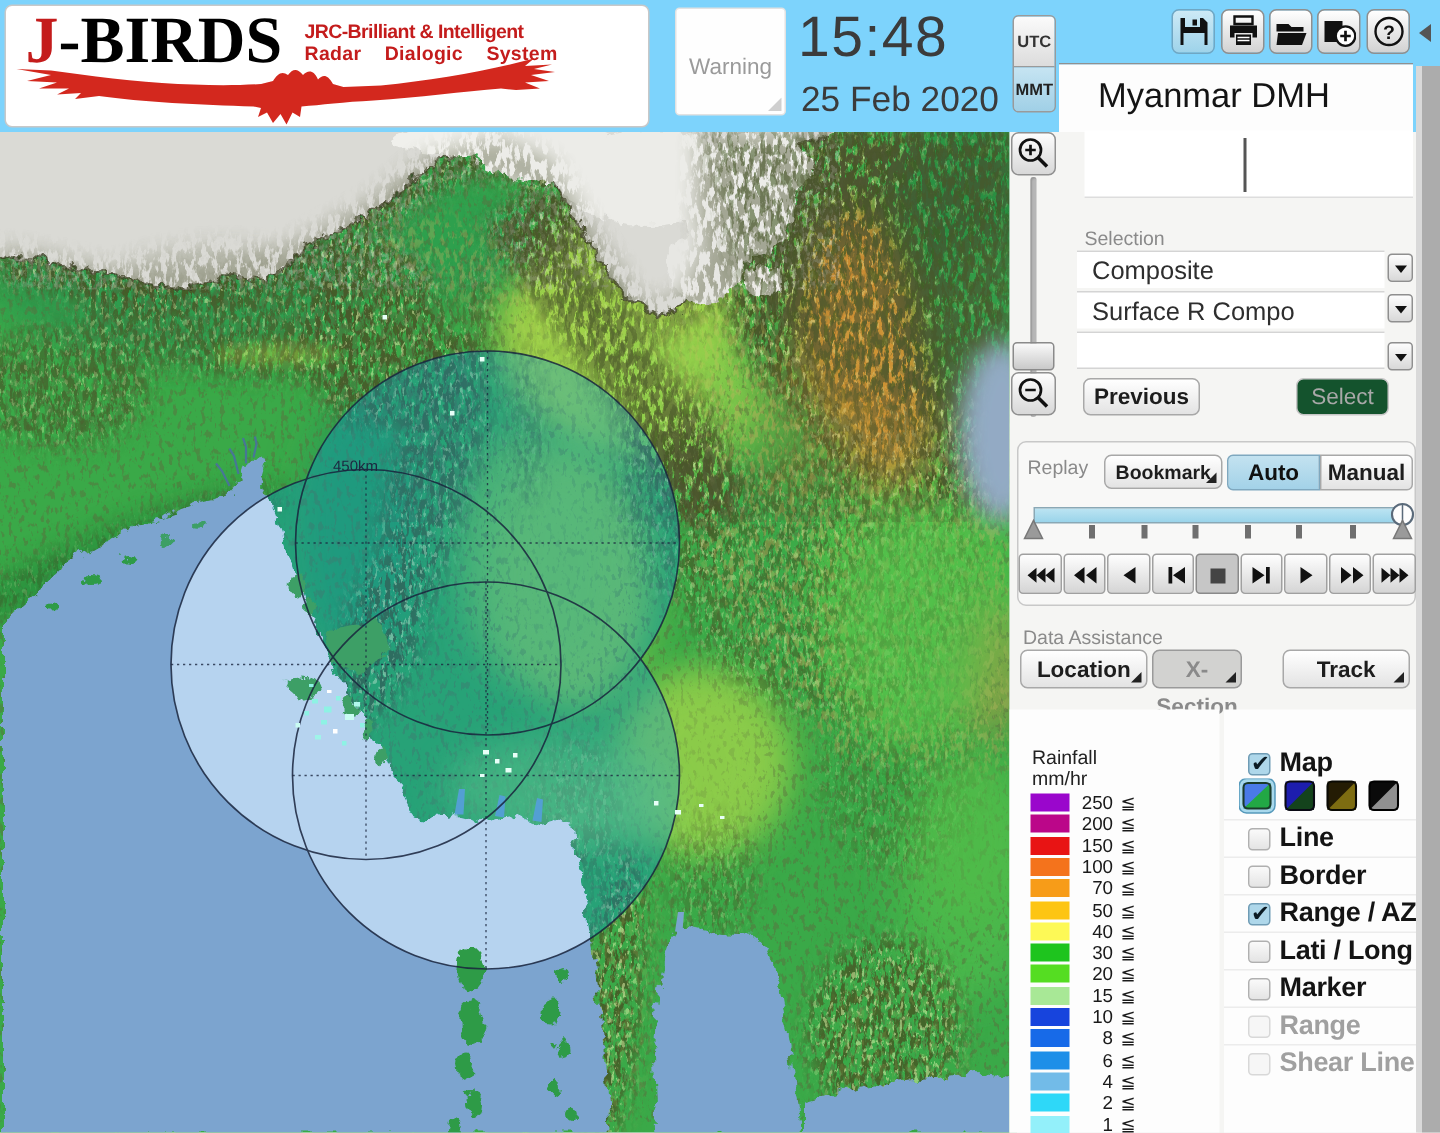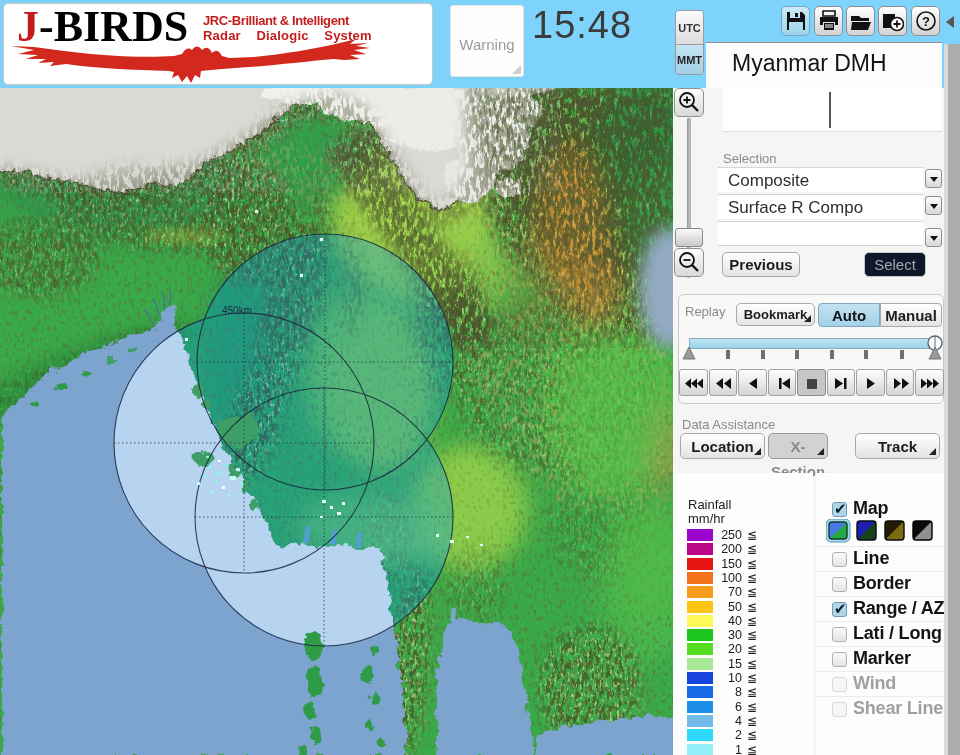--- a/index.html
+++ b/index.html
@@ -34,21 +34,21 @@
 
 #rpanel { position:absolute; left:673px; top:88px; width:272px; height:667px; background:#f5f5f3; }
 #inputbox { position:absolute; left:50px; top:-1px; width:219px; height:45px; background:#fff; border-bottom:1px solid #ddd;}
 #caret { position:absolute; left:106px; top:5px; width:2px; height:36px; background:#555; }
 .lbl { color:#8a8a8a; font-size:13px; position:absolute; }
 .row { position:absolute; left:45px; width:205px; height:25px; background:#fff; border-top:1px solid #d4d4d4; }
 .rowtext { position:absolute; left:10px; top:3px; font-size:17px; color:#2e2e2e; }
 .ddbtn { position:absolute; left:252px; width:17px; height:19px; background:linear-gradient(#fdfdfd,#d8d8d8); border:1px solid #8f8f8f; border-radius:3px; }
 .ddbtn:after { content:""; position:absolute; left:4px; top:7px; border-left:4px solid transparent; border-right:4px solid transparent; border-top:5px solid #111; }
 .btn { position:absolute; border:1px solid #a8a8a8; border-radius:5px; background:linear-gradient(#ffffff,#e3e3e3); color:#1d1d1d; text-align:center; }
-.btn.dis { background:#0f172a; color:#a8a8a8; border-color:#c6c6c6; }
+.btn.dis { background:#14532d; color:#a8a8a8; border-color:#c6c6c6; }
 .btn.press { background:#d2d2d0; color:#8a8a8a; border-color:#9a9a9a; }
 .btn.blue { background:linear-gradient(#c3e2f0,#a3d2e8); border-color:#7fa8bf; color:#111; }
 .cornertri { position:absolute; right:3px; bottom:3px; width:0; height:0; border-left:7px solid transparent; border-bottom:7px solid #222; }
 #replaybox { position:absolute; left:5px; top:206px; width:266px; height:110px; border:1px solid #c8c8c8; border-radius:6px; background:#f8f8f7; }
 .pbtn { position:absolute; top:0; width:28.6px; height:27px; border:1px solid #a0a0a0; border-radius:3px; background:linear-gradient(#fefefe,#d5d5d5); }
 .pbtn svg { position:absolute; left:0; top:0; }
 #legendcol { position:absolute; left:0px; top:385px; width:140px; height:282px; background:#fdfdfd; }
 #overlaycol { position:absolute; left:143px; top:385px; width:129px; height:282px; background:#fdfdfd; }
 .sw { position:absolute; left:14px; width:26px; height:12px; }
 .swlbl { position:absolute; font-size:12.5px; color:#1a1a1a; width:40px; text-align:right; }
@@ -375,20 +375,21 @@
       <path d="M7,42 L30,46 14,50 34,51 22,55 42,55 34,59 50,58 46,62 62,60 C90,64 130,66 165,67 L170,68 168,74 174,71 178,78 183,72 187,79 191,71 196,74 197,67 C210,66 225,64 245,63 C275,61 305,57 330,55 L340,56 356,55 346,51 362,50 350,46 366,44 352,42 364,39 346,40 352,35 336,39 C310,45 280,50 250,53 L225,54 218,52 C214,45 211,46 208,49 C205,42 201,43 198,46 C194,41 191,42 188,46 C184,43 181,45 178,50 L170,52 C140,54 100,52 60,47 L30,43 Z" fill="#d3281e"></path>
     </svg>
   </div>
   <div id="warning">
         <span>Warning</span>
     <svg width="10" height="10" style="position:absolute;right:1px;bottom:1px;">
           <path d="M9,0 L9,9 L0,9 Z" fill="#cfcfcf"></path>
         </svg>
   </div>
   <div id="clock">15:48</div>
+  <div id="date">25 Feb 2020</div>
   <div id="utcmmt">
         <div id="utc">UTC</div>
         <div id="mmt">MMT</div>
       </div>
   <div class="tbtn" id="tb1">
         <svg width="22" height="22" viewBox="0 0 22 22">
           <path d="M2,2 h15 l3,3 v15 h-18 z M5,2 v6 h10 v-6 z M10,3 h3 v4 h-3 z M4,12 h14 v8 h-14 z" fill="#111" fill-rule="evenodd"></path>
         </svg>
       </div>
   <div class="tbtn" id="tb2">
@@ -610,21 +611,21 @@
     <div class="ovrow" style="top:148px;">
           <div class="cb"></div>
           <div class="ovtext">Lati / Long</div>
         </div>
     <div class="ovrow" style="top:173px;">
           <div class="cb"></div>
           <div class="ovtext">Marker</div>
         </div>
     <div class="ovrow" style="top:198px;">
           <div class="cb disd"></div>
-          <div class="ovtext dis">Wind</div>
+          <div class="ovtext dis">Range</div>
         </div>
     <div class="ovrow" style="top:223px;">
           <div class="cb disd"></div>
           <div class="ovtext dis">Shear Line</div>
         </div>
   </div>
 </div>
 
 <div id="zoomctl">
   <div class="zbtn" style="top:0;"><svg width="28" height="28">

